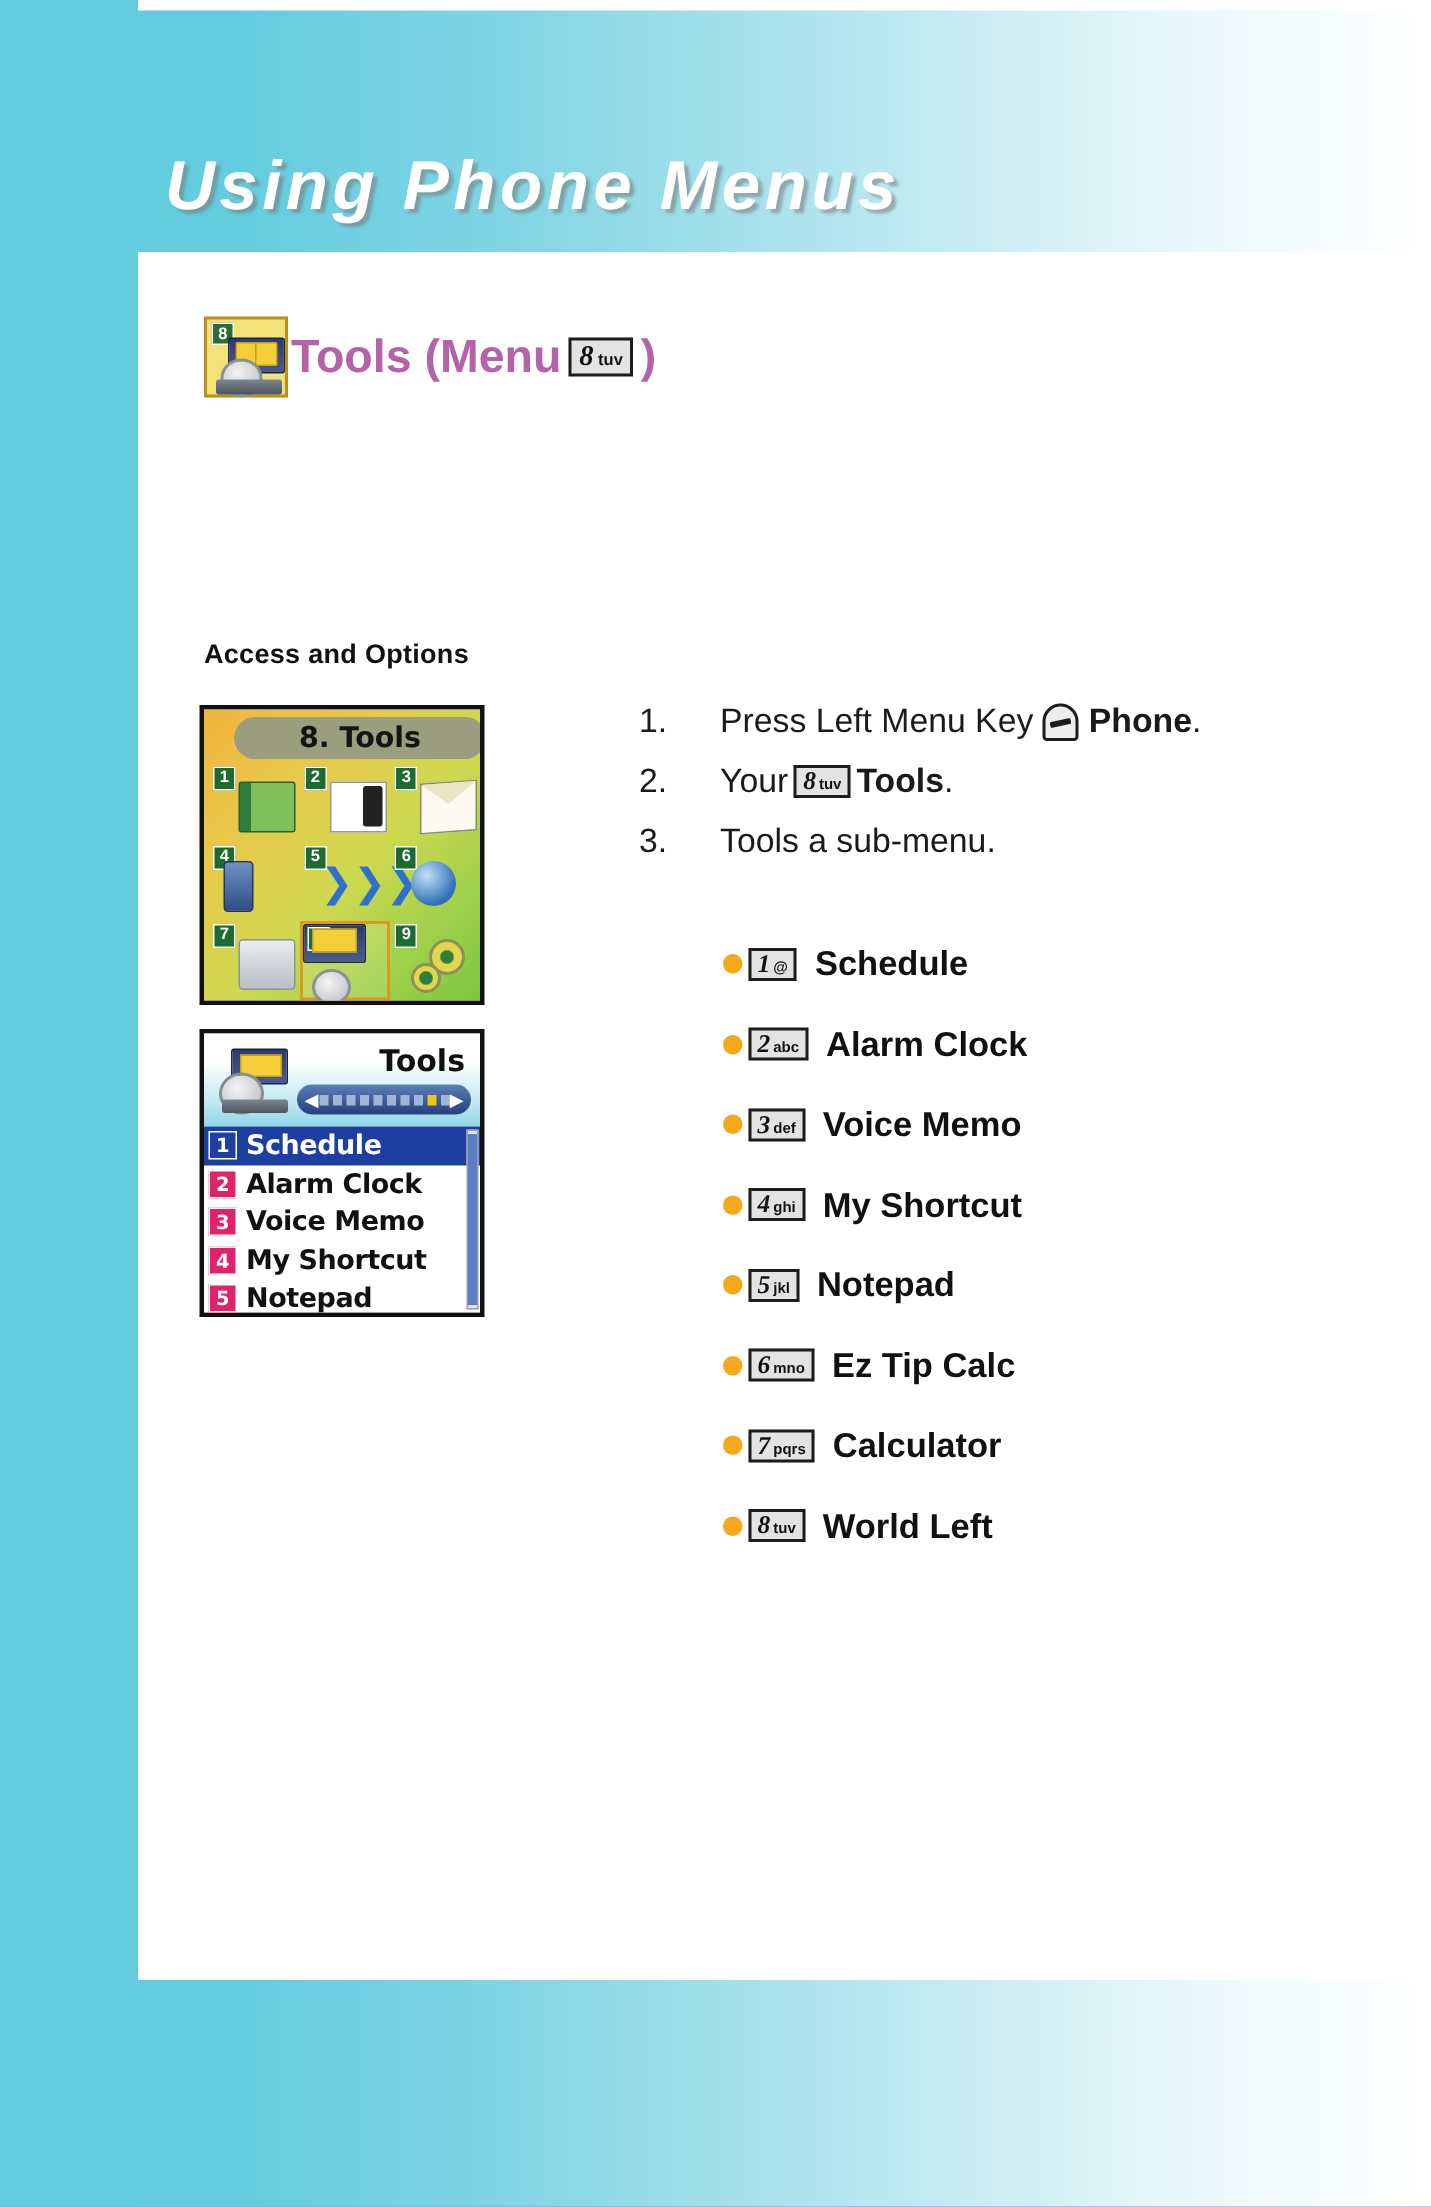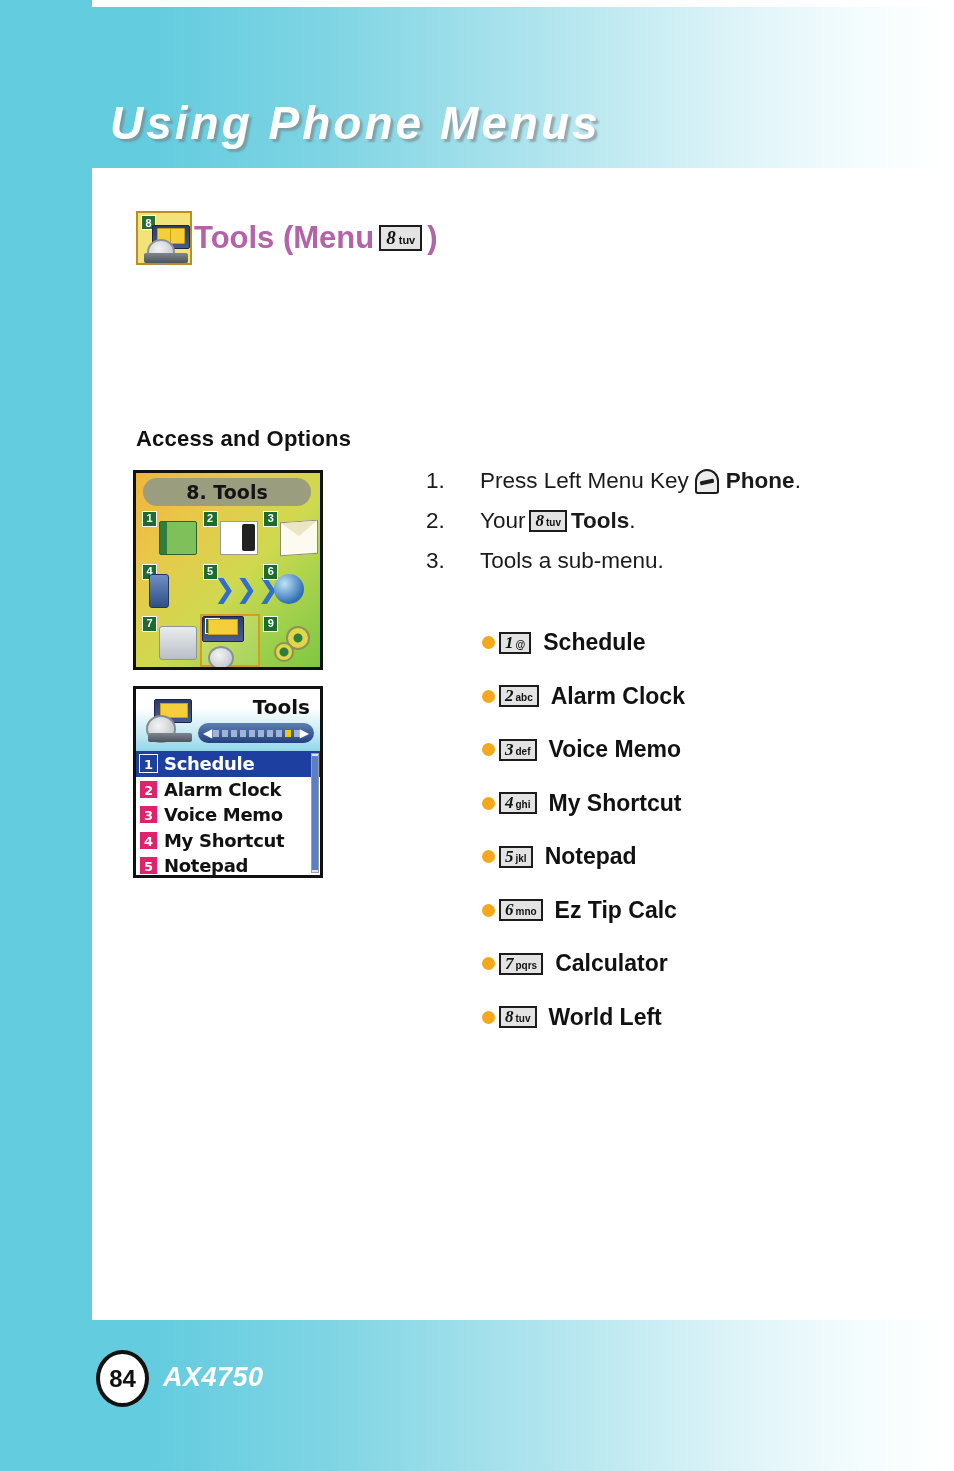--- a/index.html
+++ b/index.html
@@ -79,32 +79,32 @@
   .keycap .kl{font-size:11px;font-weight:bold;color:#111;margin-left:3px;}
   .keycap.sm{padding:0px 4px 1px 4px;margin:0 4px;}
   .keycap.sm .kn{font-size:17px;}
   .keycap.sm .kl{font-size:10px;margin-left:2px;}
 
   
   #intro{position:absolute;left:44px;top:120px;width:760px;
          font-size:22.5px;color:#1a1a1a;line-height:33px;}
 
   #subhead{position:absolute;left:44px;top:258px;
-           font-size:22px;font-weight:bold;color:#111;letter-spacing:.2px;}
+           font-size:18px;font-weight:bold;color:#111;letter-spacing:.2px;}
 
   
   .shot{position:absolute;border:3px solid #111;box-sizing:border-box;overflow:hidden;background:#fff;}
   #shot-grid{left:41px;top:302px;width:190px;height:200px;}
   #shot-list{left:41px;top:518px;width:190px;height:192px;}
 
   
   .gridscreen{position:absolute;inset:0;
      background:linear-gradient(135deg,#f0b53c 0%,#e8c84a 28%,#cfd94f 55%,#9ed04b 80%,#7ec63f 100%);}
   .grid-title{
-    position:absolute;left:7px;top:5px;width:168px;height:28px;
+    position:absolute;left:20px;top:5px;width:168px;height:28px;
     background:#9a9d7e;border-radius:14px;
     color:#141414;font-size:19px;font-weight:bold;line-height:28px;
     text-align:center;font-family:"DejaVu Sans", sans-serif;
   }
   .cells{position:absolute;left:3px;top:36px;width:182px;height:158px;
          display:grid;grid-template-columns:repeat(3,1fr);grid-template-rows:repeat(3,1fr);}
   .cell{position:relative;}
   .cell .cnum{
     position:absolute;left:3px;top:2px;width:15px;height:16px;
     background:#1d6b2e;border:1.5px solid #fff;box-sizing:border-box;
@@ -448,18 +448,14 @@
           <span class="kl">tuv</span>
         </span>
         <span class="blabel">World Left</span>
       </div>
 
     </div>
 
   </div>
 
   <div id="footer-band" class="band"></div>
-  <div id="footer-inner">
-    <div id="page-badge">84</div>
-    <div id="model-name">AX4750</div>
-  </div>
 
 </div>
 
 </body></html>

